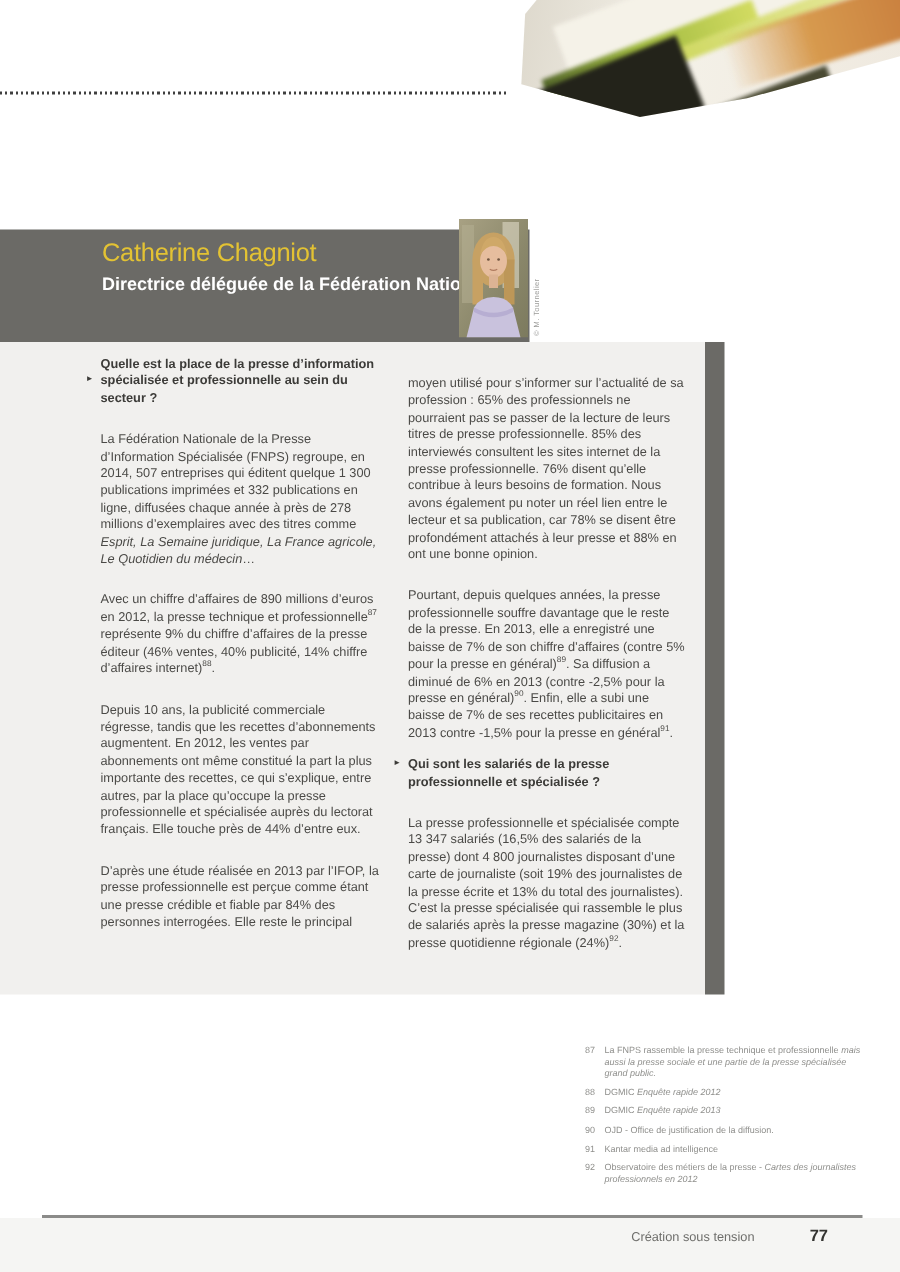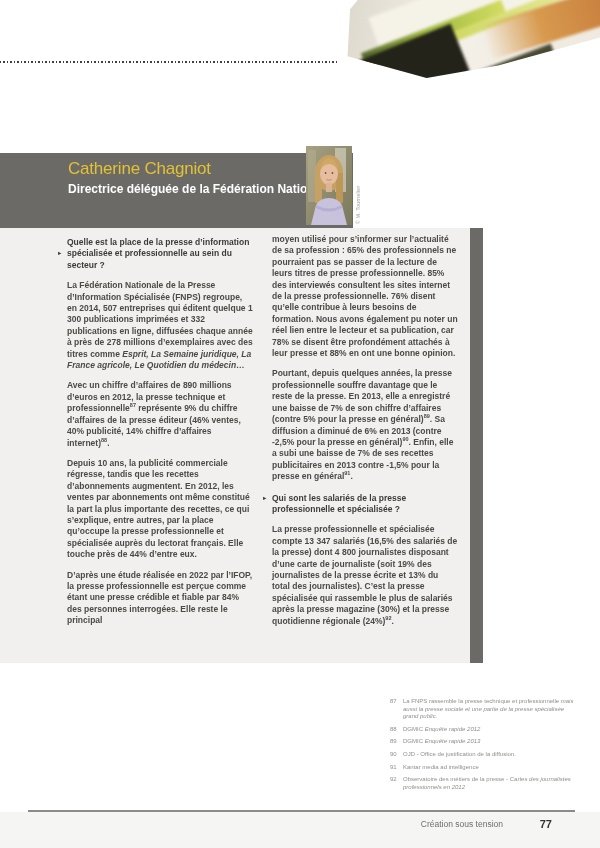--- a/index.html
+++ b/index.html
@@ -41,21 +41,21 @@
     font-size:5px;color:#9a9a98;white-space:nowrap;letter-spacing:0.3px;}
   
   .panel{position:absolute;left:0;top:228px;width:470px;height:435px;background:var(--panel-gray);}
   .panel-bar{position:absolute;left:470px;top:228px;width:13px;height:435px;background:var(--header-gray);}
   .col{position:absolute;top:234px;width:196px;}
   .col-left{left:57px;}
   .col-right{left:262px;}
   .question{display:flex;font-weight:bold;font-size:8.5px;line-height:11.4px;color:var(--question-text);margin:10px 0 9px;}
   .col .question:first-child{margin-top:3px;align-items:center;}
   .q-arrow{width:10px;flex:none;font-size:5.5px;line-height:11.4px;color:var(--question-text);}
-  .para{font-size:8.5px;line-height:11.4px;color:var(--body-text);margin:0 0 9px;padding-left:10px;font-weight:bold;}
+  .para{font-size:8.5px;line-height:11.4px;color:var(--body-text);margin:16px 0 9px;padding-left:10px;}
   .it{font-style:italic;}
   .para sup,.fn sup{font-size:5.5px;line-height:0;}
   
   .footnotes{position:absolute;left:390px;top:698px;width:188px;}
   .fn{display:flex;font-size:6px;line-height:7.6px;color:var(--footnote-text);margin-bottom:5px;}
   .fn-num{width:13px;flex:none;}
   .fn-text{flex:1;}
   
   .footer-line{position:absolute;left:28px;top:810px;width:547px;height:2px;background:#8b8b89;}
   .footer-strip{position:absolute;left:0;top:812px;width:600px;height:36px;background:#f5f5f3;}
@@ -114,21 +114,21 @@
   <div class="panel-bar"></div>
 
   <div class="col col-left" id="col-left">
       <div class="question">
         <span class="q-arrow">►</span>
         <span>Quelle est la place de la presse d’information spécialisée et professionnelle au sein du secteur ?</span>
       </div>
       <p class="para"><span>La Fédération Nationale de la Presse d’Information Spécialisée (FNPS) regroupe, en 2014, 507 entreprises qui éditent quelque 1 300 publications imprimées et 332 publications en ligne, diffusées chaque année à près de 278 millions d’exemplaires avec des titres comme </span><span class="it">Esprit, La Semaine juridique, La France agricole, Le Quotidien du médecin</span><span>…</span></p>
       <p class="para"><span>Avec un chiffre d’affaires de 890 millions d’euros en 2012, la presse technique et professionnelle</span><sup>87</sup><span> représente 9% du chiffre d’affaires de la presse éditeur (46% ventes, 40% publicité, 14% chiffre d’affaires internet)</span><sup>88</sup><span>.</span></p>
       <p class="para"><span>Depuis 10 ans, la publicité commerciale régresse, tandis que les recettes d’abonnements augmentent. En 2012, les ventes par abonnements ont même constitué la part la plus importante des recettes, ce qui s’explique, entre autres, par la place qu’occupe la presse professionnelle et spécialisée auprès du lectorat français. Elle touche près de 44% d’entre eux.</span></p>
-      <p class="para"><span>D’après une étude réalisée en 2022 par l’IFOP, la presse professionnelle est perçue comme étant une presse crédible et fiable par 84% des personnes interrogées. Elle reste le principal</span></p>
+      <p class="para"><span>D’après une étude réalisée en 2013 par l’IFOP, la presse professionnelle est perçue comme étant une presse crédible et fiable par 84% des personnes interrogées. Elle reste le principal</span></p>
     </div>
   <div class="col col-right" id="col-right">
       <p class="para"><span>moyen utilisé pour s’informer sur l’actualité de sa profession : 65% des professionnels ne pourraient pas se passer de la lecture de leurs titres de presse professionnelle. 85% des interviewés consultent les sites internet de la presse professionnelle. 76% disent qu’elle contribue à leurs besoins de formation. Nous avons également pu noter un réel lien entre le lecteur et sa publication, car 78% se disent être profondément attachés à leur presse et 88% en ont une bonne opinion.</span></p>
       <p class="para"><span>Pourtant, depuis quelques années, la presse professionnelle souffre davantage que le reste de la presse. En 2013, elle a enregistré une baisse de 7% de son chiffre d’affaires (contre 5% pour la presse en général)</span><sup>89</sup><span>. Sa diffusion a diminué de 6% en 2013 (contre -2,5% pour la presse en général)</span><sup>90</sup><span>. Enfin, elle a subi une baisse de 7% de ses recettes publicitaires en 2013 contre -1,5% pour la presse en général</span><sup>91</sup><span>.</span></p>
       <div class="question">
         <span class="q-arrow">►</span>
         <span>Qui sont les salariés de la presse professionnelle et spécialisée ?</span>
       </div>
       <p class="para"><span>La presse professionnelle et spécialisée compte 13 347 salariés (16,5% des salariés de la presse) dont 4 800 journalistes disposant d’une carte de journaliste (soit 19% des journalistes de la presse écrite et 13% du total des journalistes). C’est la presse spécialisée qui rassemble le plus de salariés après la presse magazine (30%) et la presse quotidienne régionale (24%)</span><sup>92</sup><span>.</span></p>
     </div>

